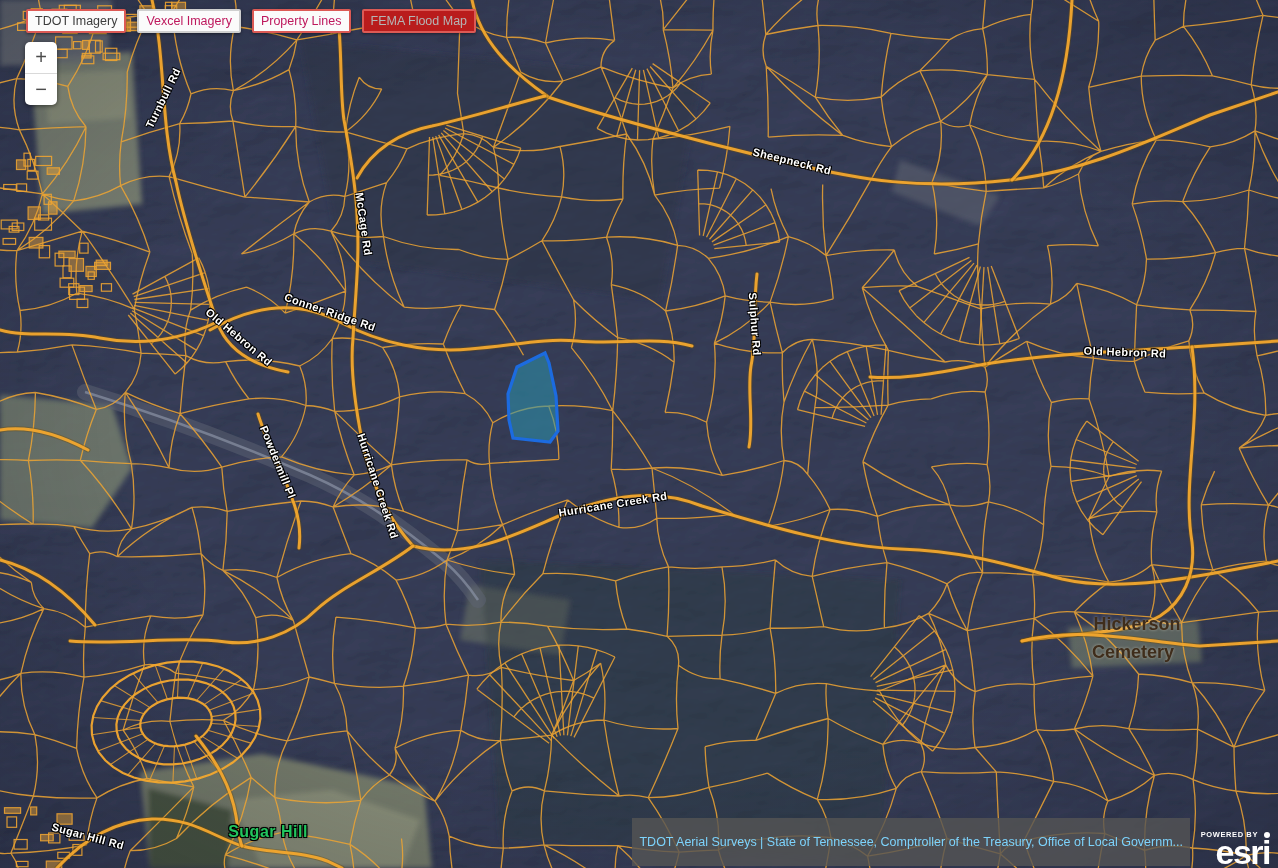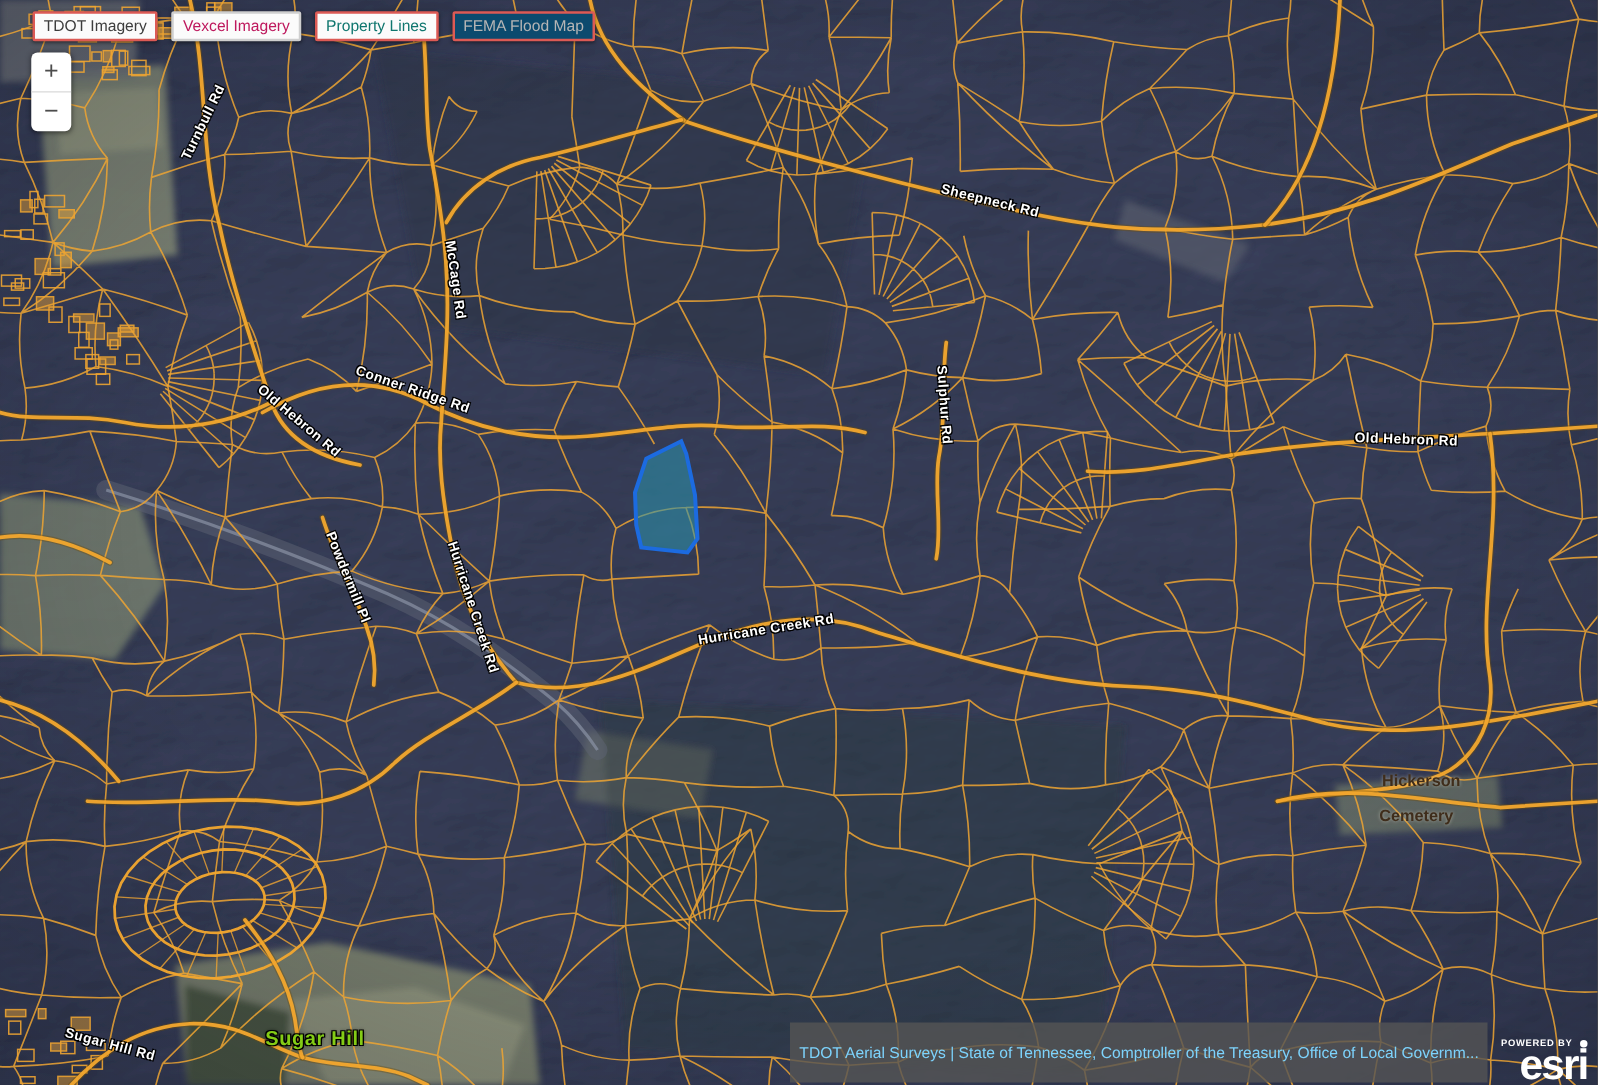--- a/index.html
+++ b/index.html
@@ -7,37 +7,37 @@
          font-family:"Liberation Sans",sans-serif;background:#3d4254;}
   .stage svg{position:absolute;left:0;top:0;}
 
   
   .toolbar{position:absolute;left:26px;top:9px;display:flex;gap:11px;z-index:30;}
   .btn{background:#fbfbfb;border:2px solid #dc5a55;border-radius:2px;
        padding:2px 7px;font-size:12.5px;color:#3d3d3d;line-height:16px;
        font-family:"Liberation Sans",sans-serif;cursor:pointer;
        box-shadow:0 1px 3px rgba(0,0,0,.45);white-space:nowrap;}
   .btn.gray{border-color:#cfcfcf;}
-  .btn.disabled{color:#b5b5b5;background:#0c4a6e;}
+  .btn.disabled{color:#b5b5b5;background:#b91c1c;}
 
   
   .zoomctl{position:absolute;left:25px;top:42px;width:32px;background:#fff;
            border-radius:5px;box-shadow:0 1px 4px rgba(0,0,0,.5);z-index:30;overflow:hidden;}
   .zoomctl .zbtn{width:32px;height:31px;display:flex;align-items:center;justify-content:center;
            font-size:20px;color:#4c4c4c;cursor:pointer;user-select:none;}
   .zoomctl .zdiv{height:1px;background:#d9d9d9;}
 
   
   .maplabel{position:absolute;white-space:nowrap;pointer-events:none;z-index:20;
             transform-origin:center center;font-weight:bold;}
   .lbl-road{font-size:11px;color:#fff;letter-spacing:.4px;
             text-shadow:-1px -1px 0 #000,1px -1px 0 #000,-1px 1px 0 #000,1px 1px 0 #000;}
-  .lbl-place{font-size:16px;color:#84cc16;letter-spacing:.5px;
-            text-shadow:-1px -1px 0 #000,1px -1px 0 #000,-1px 1px 0 #000,1px 1px 0 #000,0 0 3px #000;}
-  .lbl-poi{font-size:13px;color:#3f2d1b;text-shadow:0 0 3px rgba(235,225,205,.55);}
+  .lbl-place{font-size:16px;color:#22c55e;letter-spacing:.5px;
+            text-shadow:-1px -1px 0 #000,1px -1px 0 #000,-1px 1px 0 #000,1px 1px 0 #000,0 0 3px #000;margin-left:16px;}
+  .lbl-poi{font-size:18px;color:#3f2d1b;text-shadow:0 0 3px rgba(235,225,205,.55);}
 
   
   .attrib{position:absolute;right:88px;bottom:2px;z-index:30;
           background:rgba(85,85,85,.8);color:#7dd3fc;font-size:12.5px;
           padding:16px 7px;line-height:16px;white-space:nowrap;}
   .esri{position:absolute;right:8px;bottom:2px;z-index:30;color:#fff;text-align:right;cursor:pointer;}
   .esri .pb{font-size:7.5px;font-weight:bold;letter-spacing:.6px;display:flex;
             align-items:center;justify-content:flex-end;gap:6px;}
   .esri .pb .dot{width:6px;height:6px;border-radius:50%;background:#fff;display:inline-block;}
   .esri .wordmark{font-size:34px;font-weight:bold;letter-spacing:-1.5px;line-height:.78;
@@ -242,21 +242,21 @@
       <div class="maplabel lbl-road" style="left: 613px; top: 504px; transform: translate(-50%, -50%) rotate(-9deg);">Hurricane Creek Rd</div>
       <div class="maplabel lbl-road" style="left: 278px; top: 462px; transform: translate(-50%, -50%) rotate(68deg);">Powdermill Pl</div>
       <div class="maplabel lbl-road" style="left: 163px; top: 98px; transform: translate(-50%, -50%) rotate(-64deg);">Turnbull Rd</div>
       <div class="maplabel lbl-road" style="left: 755px; top: 324px; transform: translate(-50%, -50%) rotate(86deg);">Sulphur Rd</div>
       <div class="maplabel lbl-road" style="left: 88px; top: 836px; transform: translate(-50%, -50%) rotate(15deg);">Sugar Hill Rd</div>
     </div>
 
   <div class="toolbar">
     <button class="btn" style="border-color: rgb(220, 90, 85); color: rgb(61, 61, 61);">TDOT Imagery</button>
     <button class="btn gray" style="border-color: rgb(207, 207, 207); color: #be185d;">Vexcel Imagery</button>
-    <button class="btn" style="border-color: rgb(220, 90, 85); color: #0f766e;">Property Lines</button>
+    <button class="btn" style="border-color: rgb(220, 90, 85); color: #be185d;">Property Lines</button>
     <button class="btn disabled" style="border-color: rgb(220, 90, 85); color: rgb(181, 181, 181);">FEMA Flood Map</button>
   </div>
 
   <div class="zoomctl">
     <div class="zbtn">+</div>
     <div class="zdiv"></div>
     <div class="zbtn">−</div>
   </div>
 
   <div class="attrib">TDOT Aerial Surveys | State of Tennessee, Comptroller of the Treasury, Office of Local Governm...</div>

